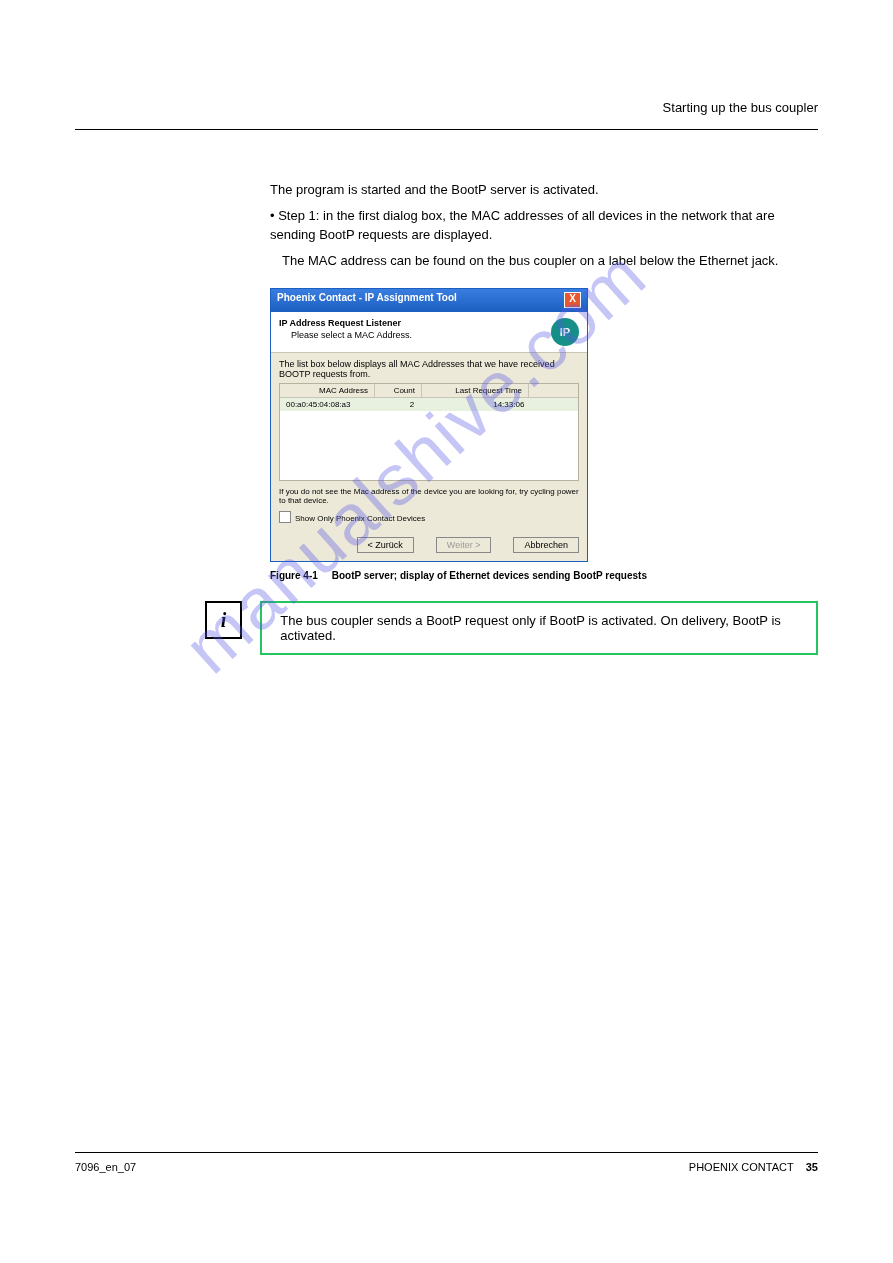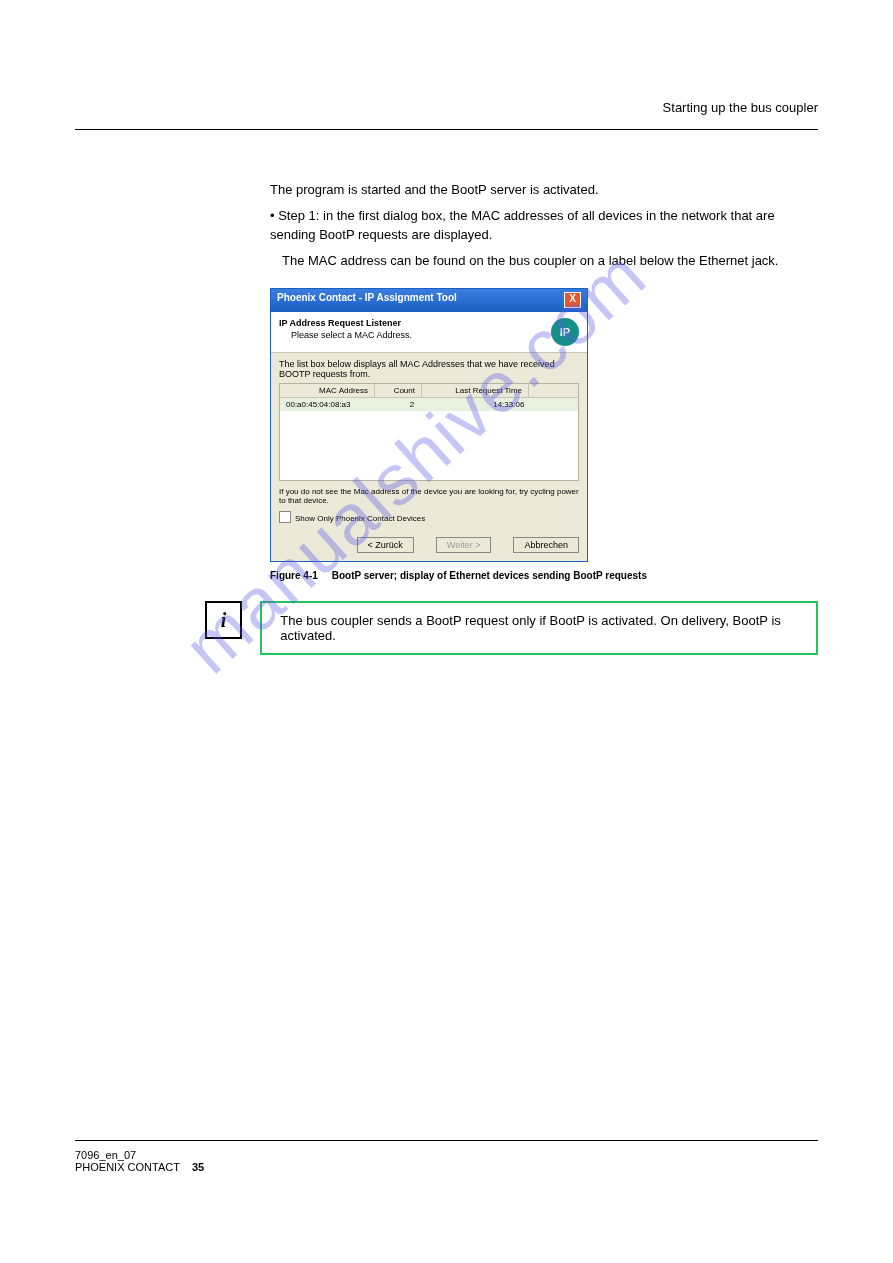--- a/index.html
+++ b/index.html
@@ -104,21 +104,21 @@
     width:34px; height:34px; border:2px solid #000; font-family: Georgia, serif;
     font-weight:bold; font-size:20px; display:flex; align-items:center; justify-content:center;
     font-style: italic;
   }
   .note-box {
     border:2px solid #22c55e; padding:10px 18px; font-size:13px; width:530px;
   }
   .footer {
     position:absolute; bottom:90px; left:75px; right:75px;
     border-top:1px solid #000; padding-top:8px;
-    font-size:11px; display:flex; justify-content:space-between;flex-direction:column;
+    font-size:11px; display:flex; justify-content:space-between;
   }
   .watermark {
     position:absolute; top:420px; left:120px;
     font-size:72px; color:rgba(90,90,230,0.35);
     transform: rotate(-42deg);
     pointer-events:none; font-weight:500; letter-spacing:2px;
   }
 </style>
 </head>
 <body>

